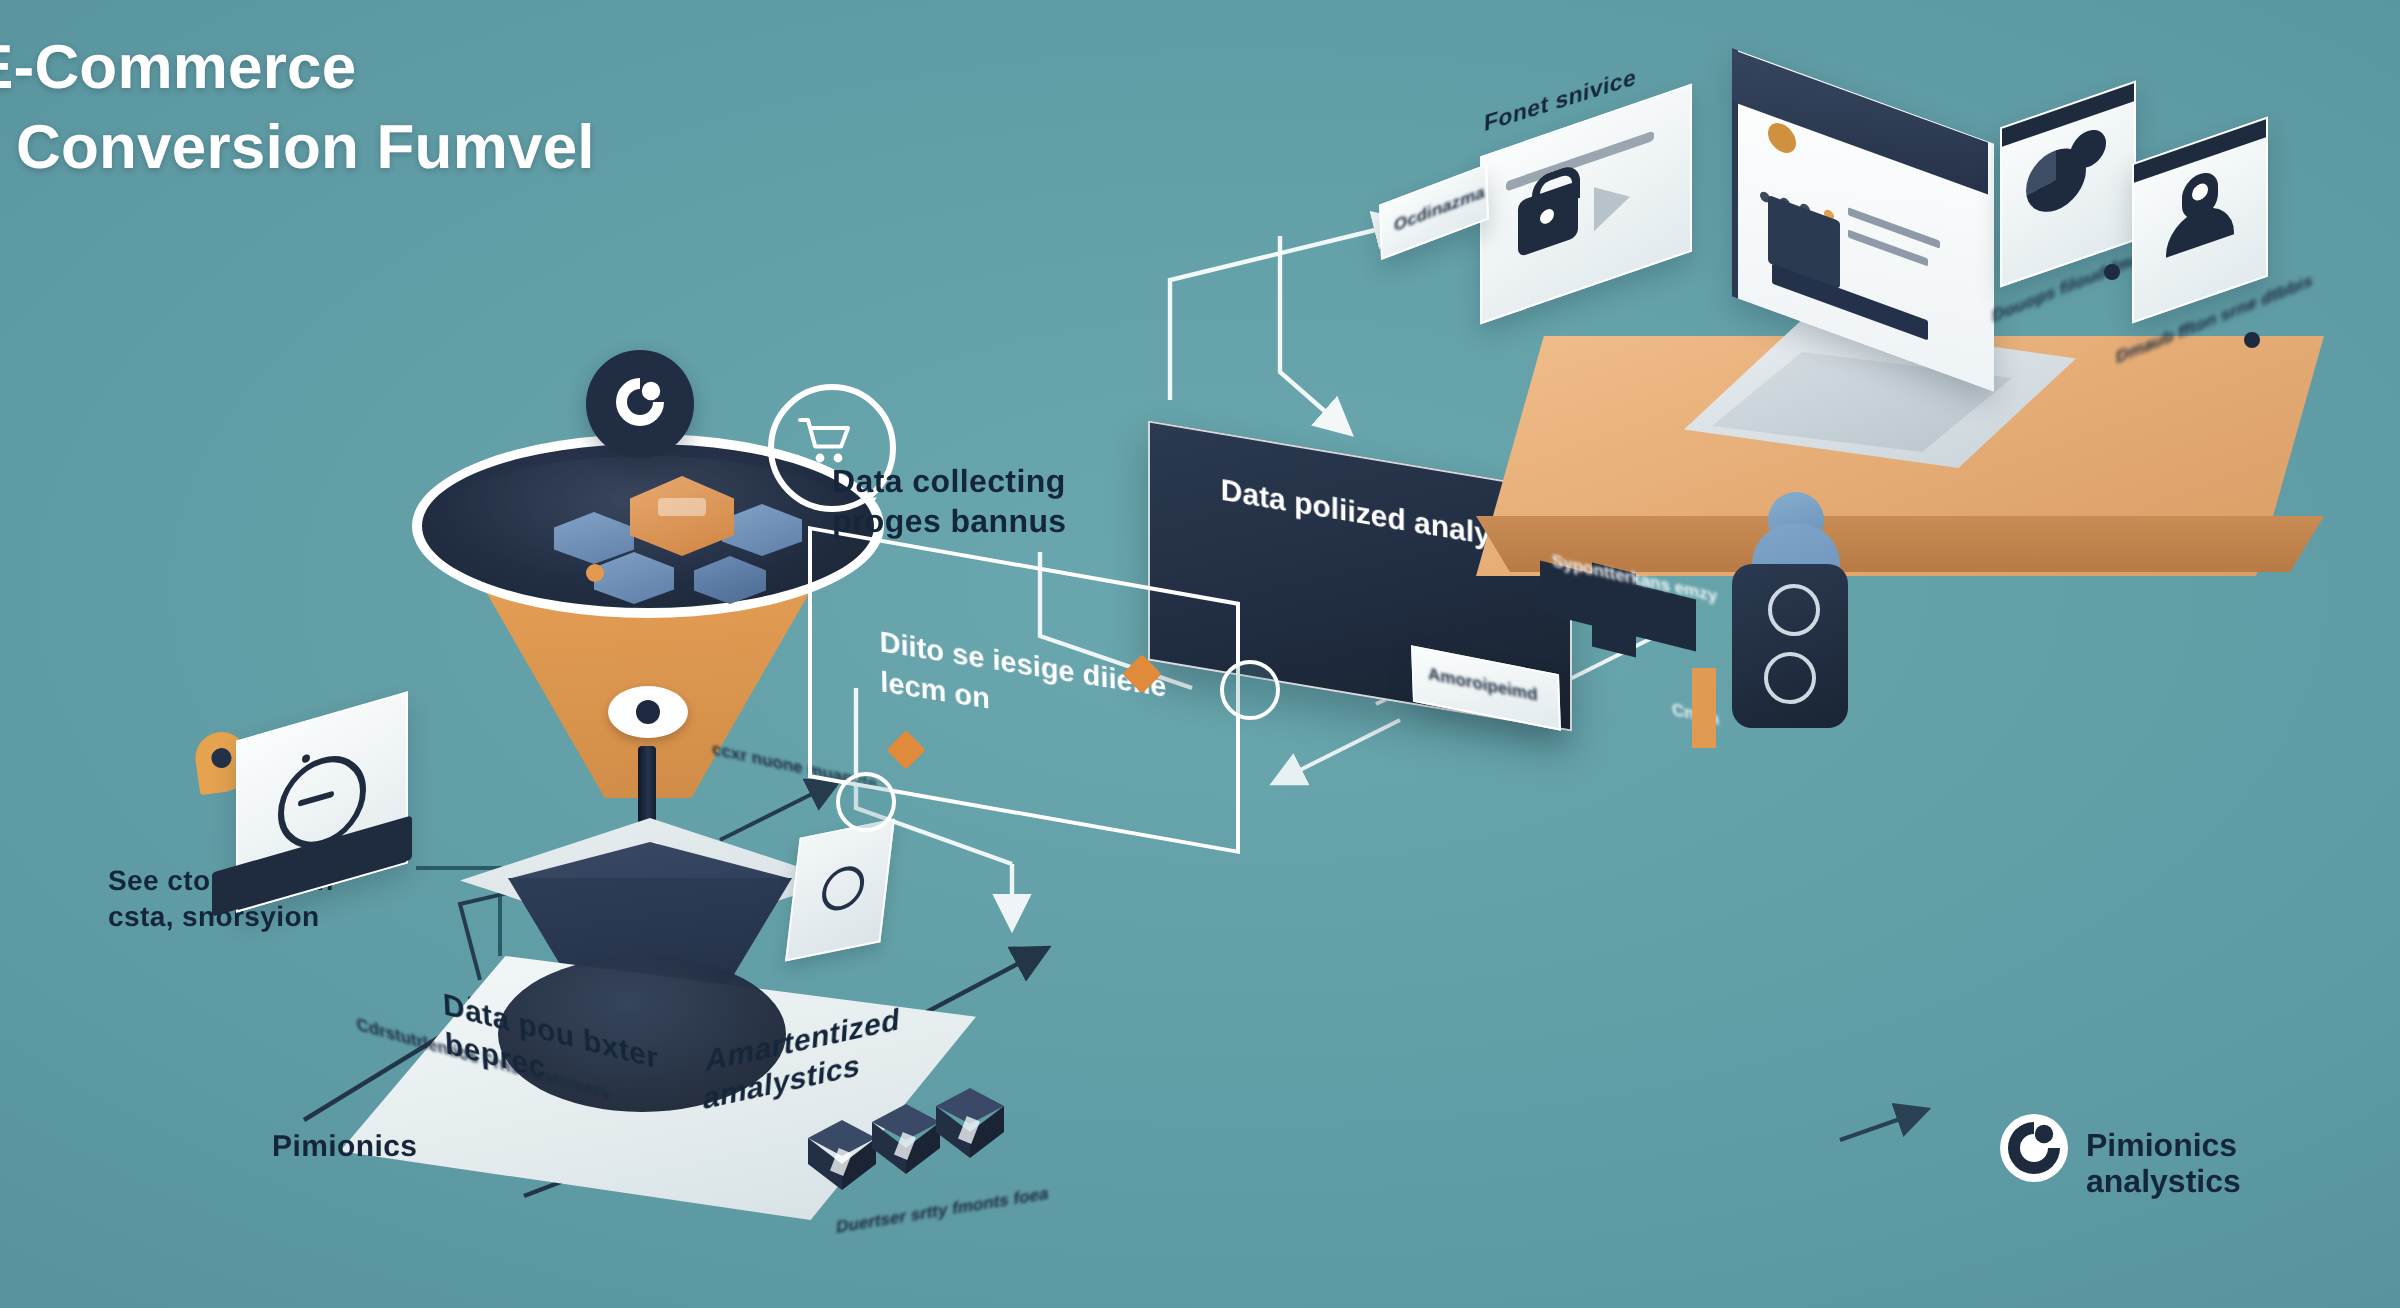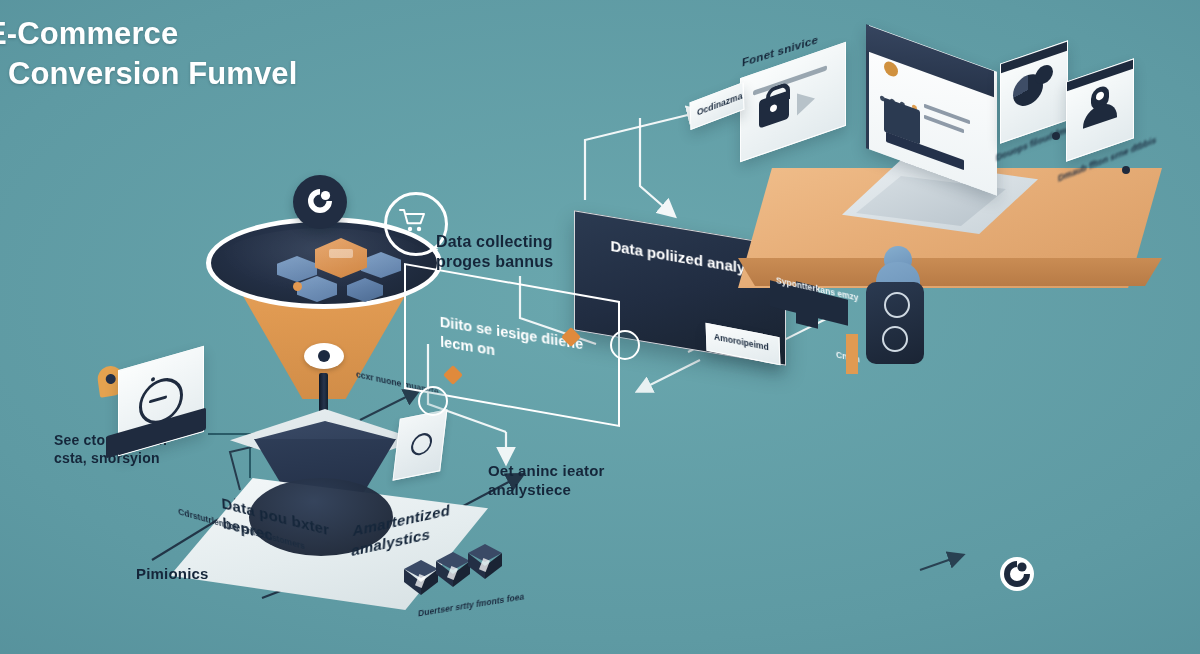--- a/index.html
+++ b/index.html
@@ -322,26 +322,24 @@
 analystics</div>
 
   <div id="flowcard" class="abs"></div>
   <div id="flowcard-label" class="abs blur1">Diito se iesige
 diiene lecm on</div>
   <div class="diamond" style="left:446px;top:368px;"></div>
   <div class="diamond" style="left:564px;top:330px;"></div>
   <div class="ring" style="left:418px;top:386px;"></div>
   <div class="ring" style="left:610px;top:330px;"></div>
 
-  <div class="txt blur1" style="left:436px;top:232px;font-size:16px;">Data collecting
+  <div class="txt blur1" style="left:416px;top:232px;font-size:16px;">Data collecting
 proges bannus</div>
   <div class="txt blur1" style="left:54px;top:432px;font-size:14px;">See cton bration
 csta, snorsyion</div>
-  <div class="txt blur1" style="left:488px;top:462px;font-size:15px;">Oet aninc ieator
-analystiece</div>
 
   <div id="pin-orange" class="abs"></div>
   <div id="left-card" class="wcard">
     <div class="chatcircle"></div>
     <div class="cd" style="left:32px;"></div>
     <div class="botbar"></div>
   </div>
   <div id="left-base" class="abs"></div>
 
   <div id="desk" class="abs"></div>
@@ -424,14 +422,15 @@
     </div>
   <div class="micro blur2" style="left:418px;top:600px;transform:skewY(-13deg) rotate(4deg);">Duertser srtty
 fmonts foea</div>
 
   <div id="logo-mark" class="abs">
     <svg viewBox="0 0 34 34" width="34" height="34">
       <path d="M17 4a13 13 0 1 0 13 13h-6a7 7 0 1 1-7-7z" fill="#1e2a3d"></path>
       <circle cx="22" cy="10" r="4.6" fill="#1e2a3d"></circle>
     </svg>
   </div>
+  <div id="logo-text" class="abs">Pimionics analystics</div>
 
 </div>
 
 </body></html>

